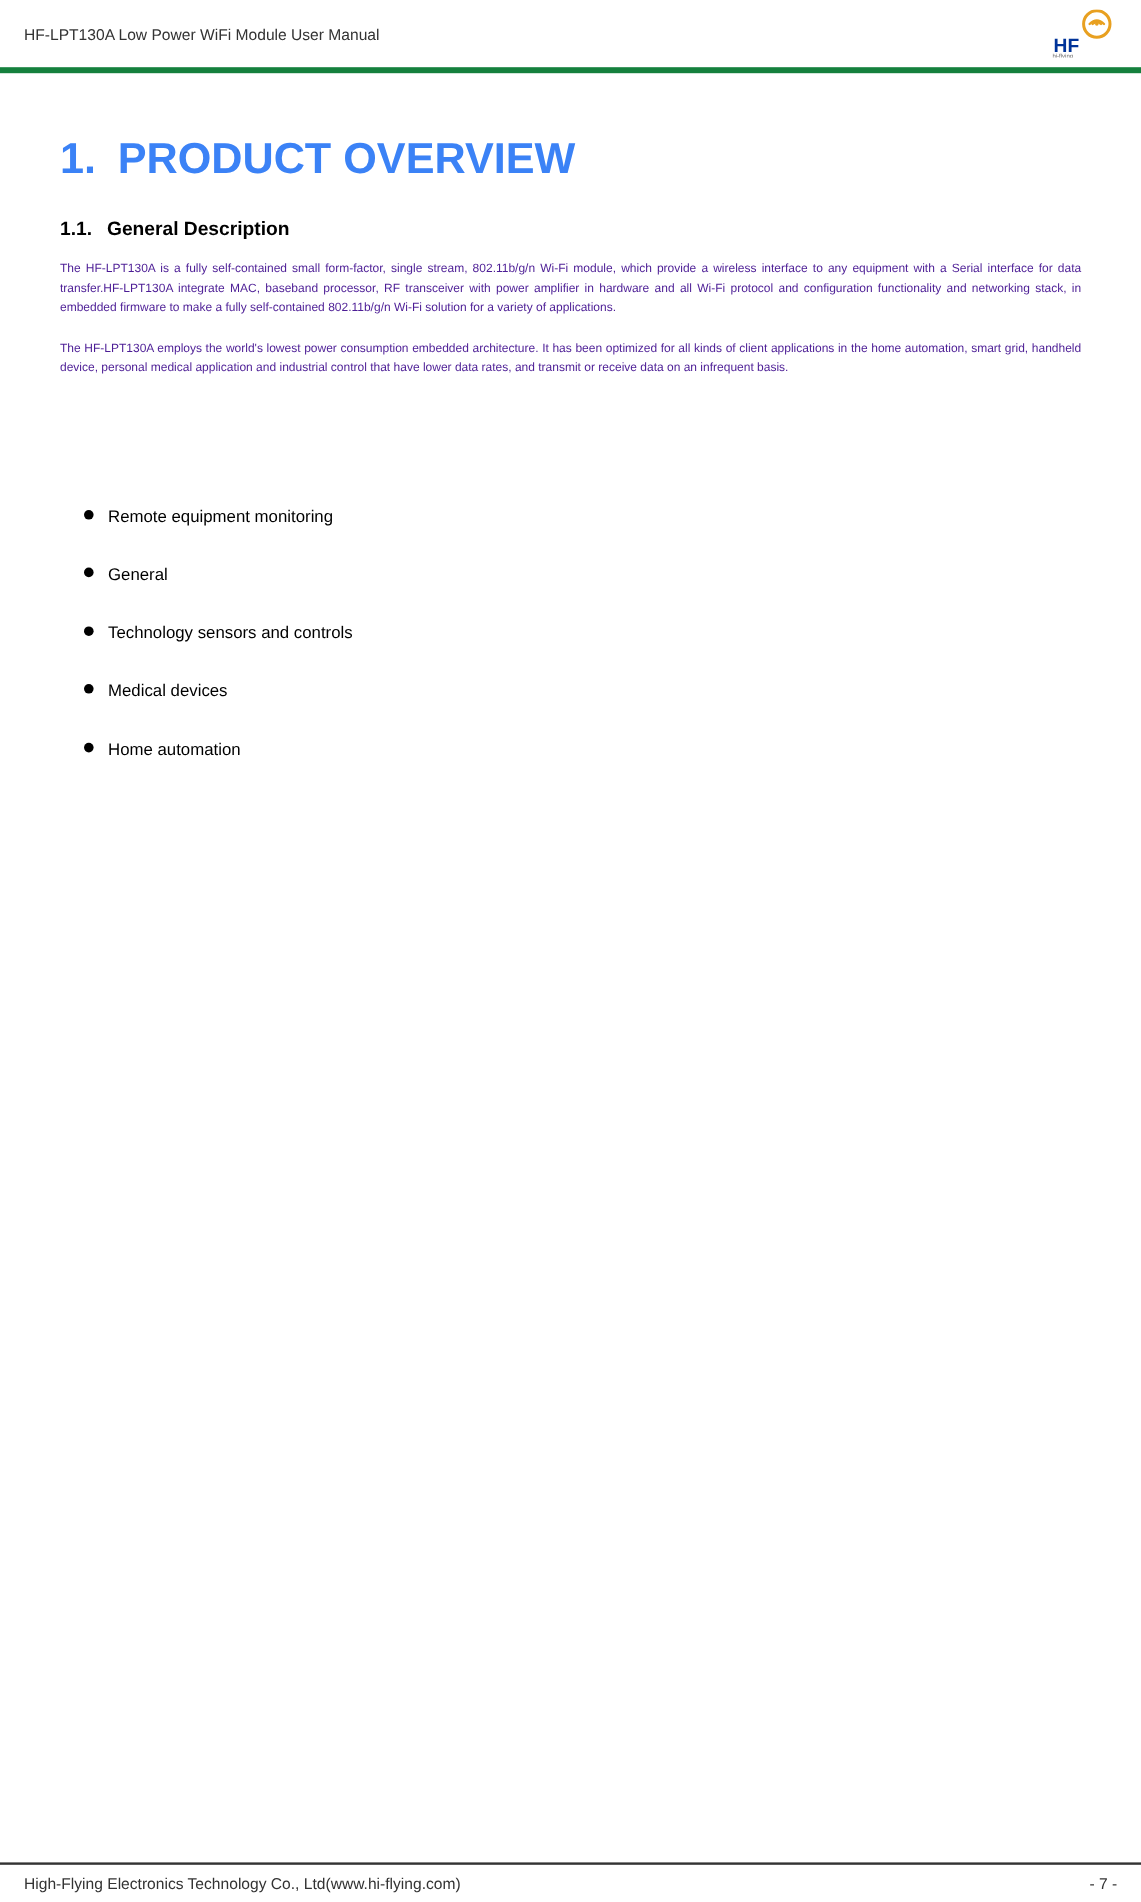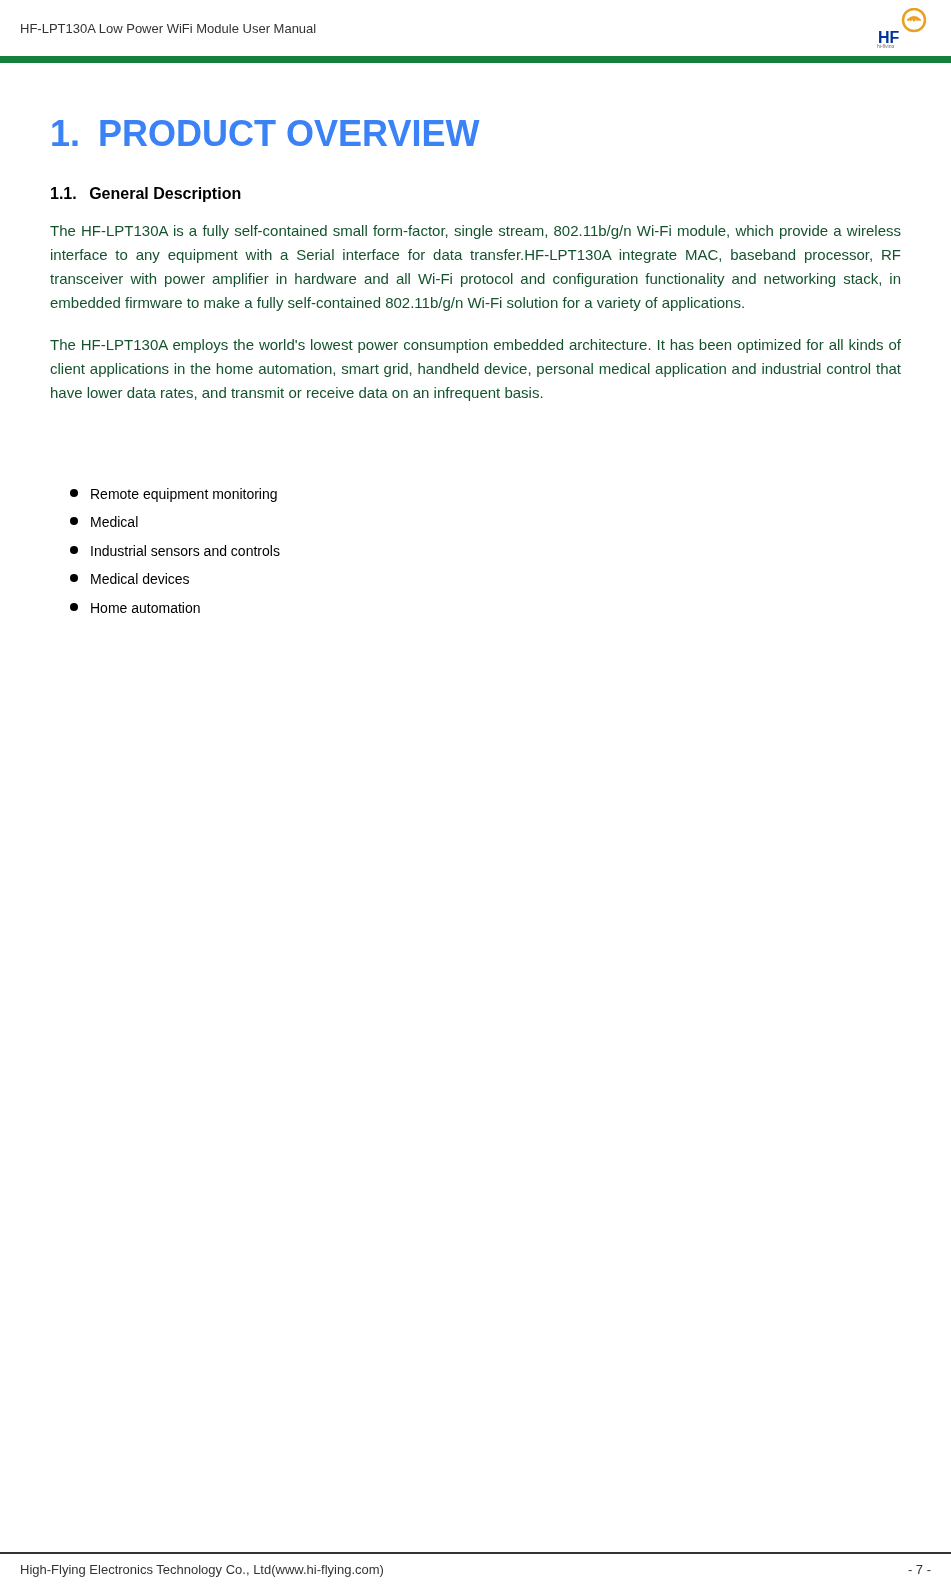--- a/index.html
+++ b/index.html
@@ -16,21 +16,21 @@
       width: 951px;
       min-height: 1585px;
       position: relative;
     }
 
     .header {
       display: flex;
       justify-content: space-between;
       align-items: center;
       padding: 8px 20px 8px 20px;
-      border-bottom: 7px solid #15803d;
+      border-bottom: 5px solid #15803d;
       background: #ffffff;
     }
 
     .header-title {
       font-size: 13px;
       color: #333333;
       font-weight: normal;
     }
 
     .logo-container {
@@ -65,43 +65,44 @@
 
     .subsection-title {
       font-size: 14px;
       font-weight: bold;
       margin-top: 30px;
       margin-bottom: 12px;
       color: #000000;
     }
 
     .paragraph {
-      font-size: 15px;
+      font-size: 10px;
       line-height: 1.6;
       margin-bottom: 18px;
-      color: #14532d;
+      color: #4c1d95;
       text-align: justify;
     }
 
     .spacer {
       height: 60px;
     }
 
     .bullet-list {
       list-style: none;
       margin-left: 20px;
       margin-bottom: 10px;
     }
 
     .bullet-list li {
       display: flex;
       align-items: flex-start;
       margin-bottom: 6px;
       font-size: 14px;
       line-height: 1.6;
+      margin-top: 26px;
     }
 
     .bullet-dot {
       width: 8px;
       height: 8px;
       background: #000000;
       border-radius: 50%;
       margin-right: 12px;
       margin-top: 6px;
       flex-shrink: 0;
@@ -171,25 +172,25 @@
   <div class="spacer"></div>
 
 
   <ul class="bullet-list">
     <li>
       <span class="bullet-dot"></span>
       <span>Remote equipment monitoring</span>
     </li>
     <li>
       <span class="bullet-dot"></span>
-      <span>Medical</span>
-    </li>
-    <li>
-      <span class="bullet-dot"></span>
-      <span>Industrial sensors and controls</span>
+      <span>General</span>
+    </li>
+    <li>
+      <span class="bullet-dot"></span>
+      <span>Technology sensors and controls</span>
     </li>
     <li>
       <span class="bullet-dot"></span>
       <span>Medical devices</span>
     </li>
     <li>
       <span class="bullet-dot"></span>
       <span>Home automation</span>
     </li>
   </ul>

